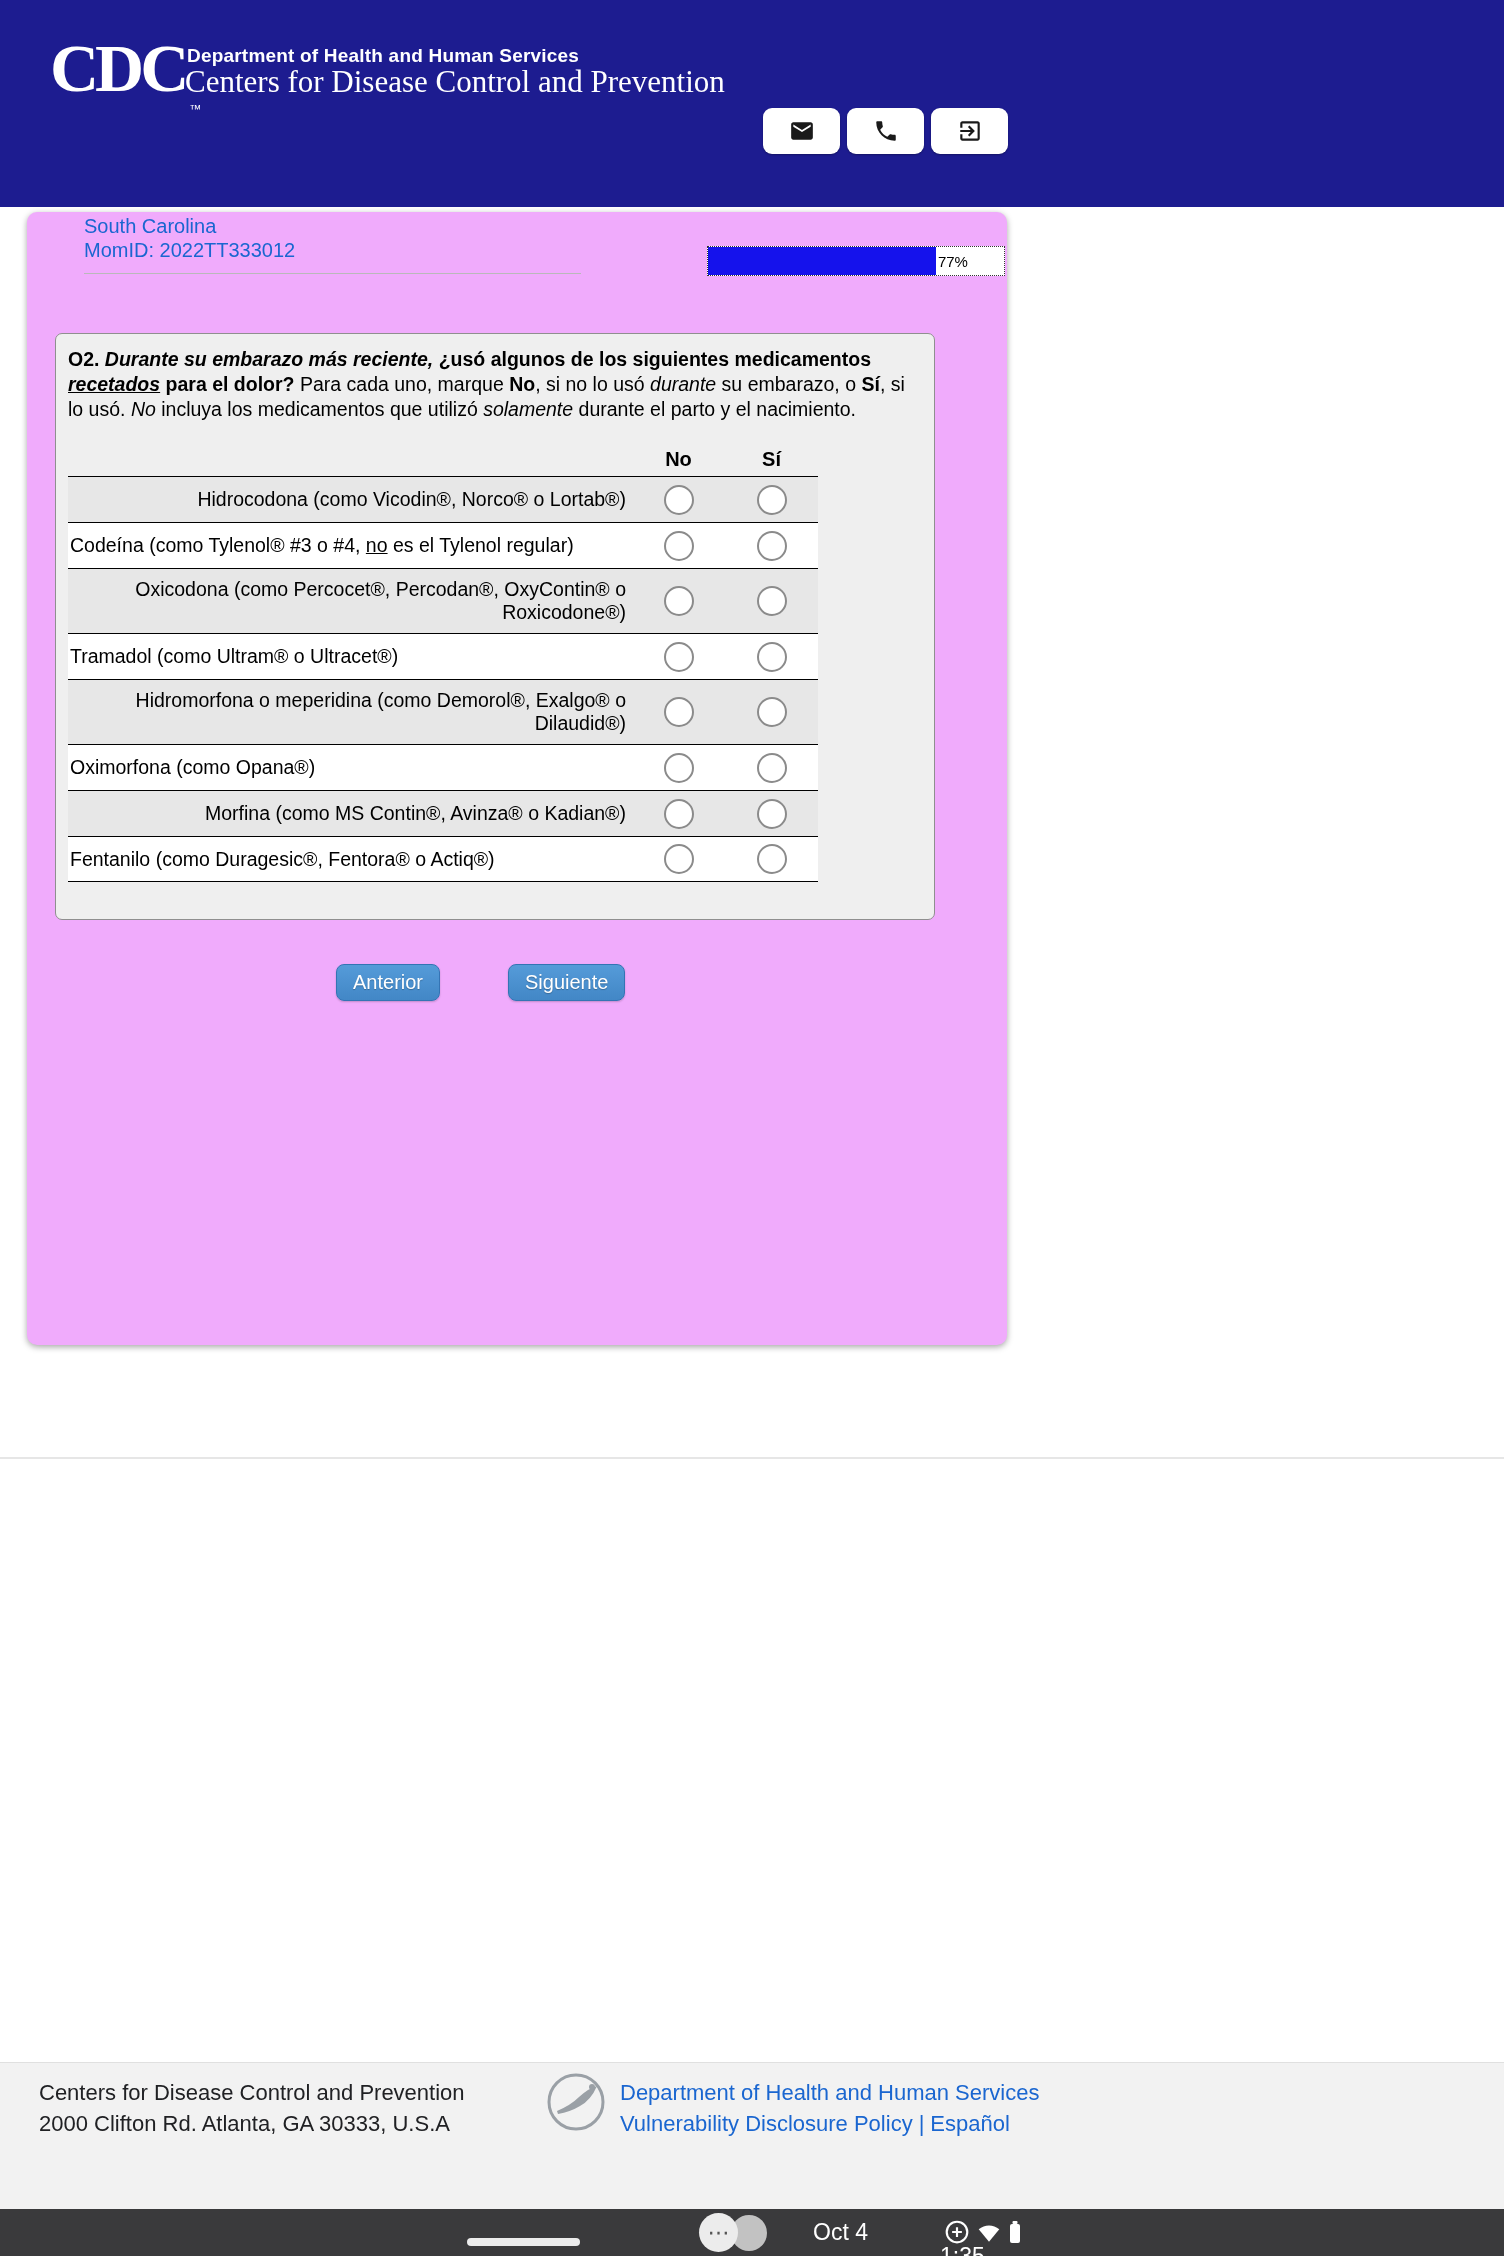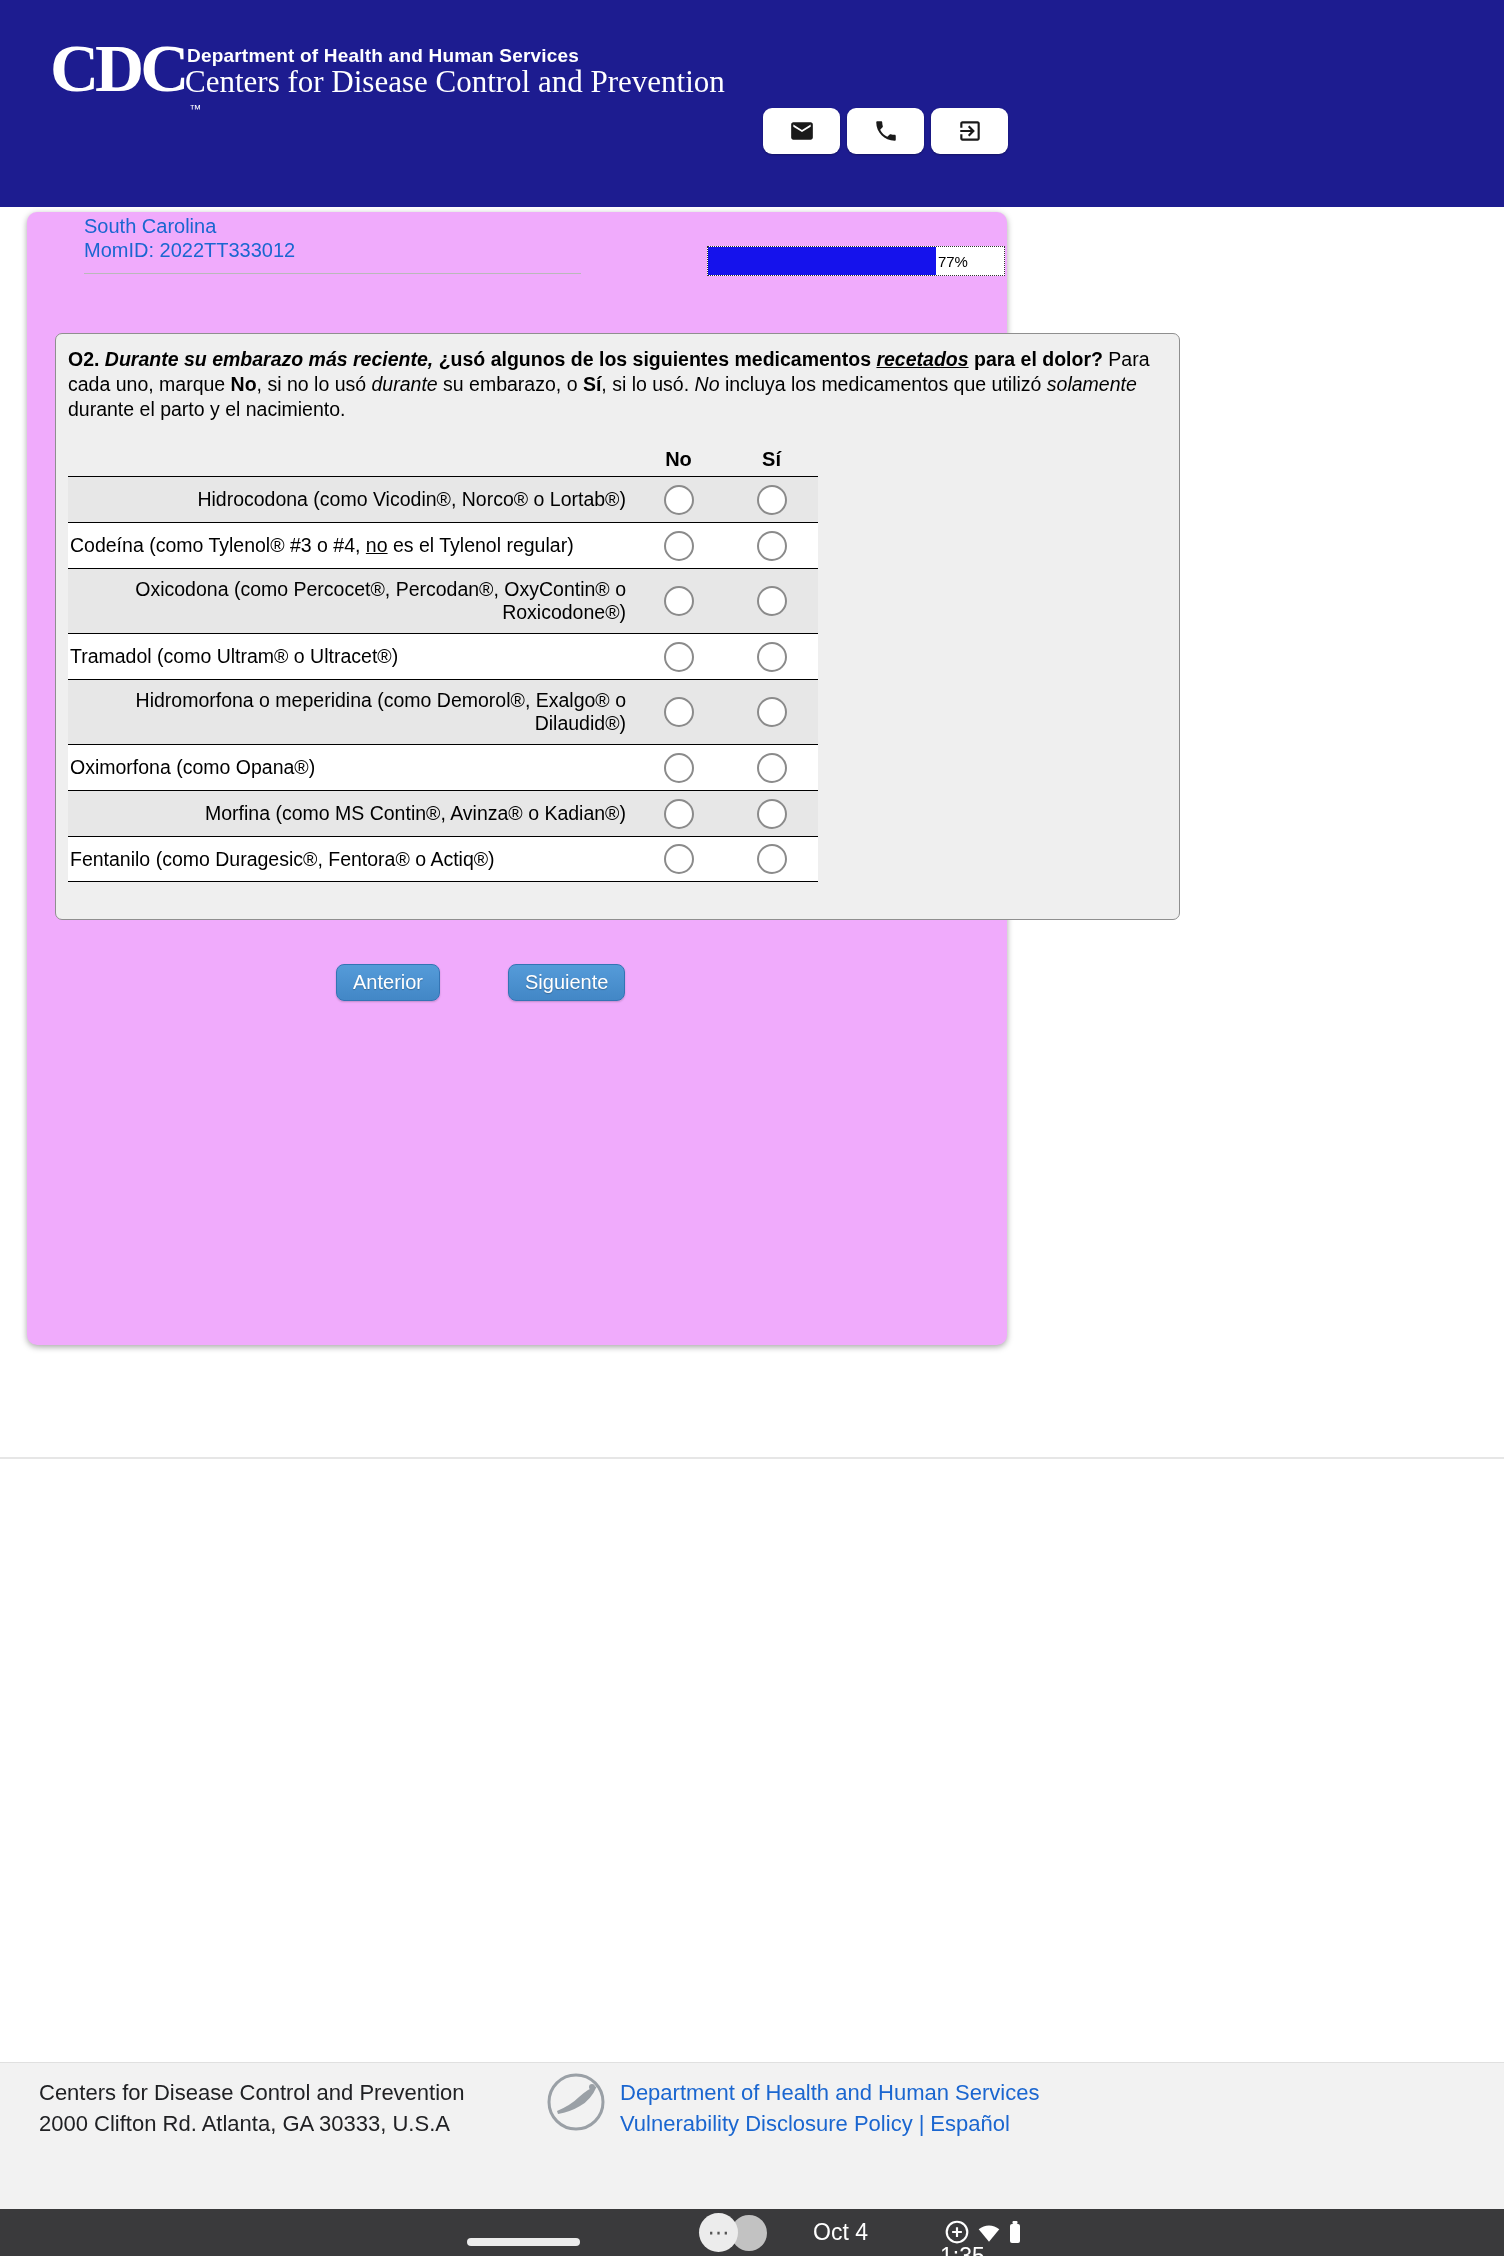--- a/index.html
+++ b/index.html
@@ -20,21 +20,21 @@
 
   
   .main-card { position: absolute; left: 27px; top: 212px; width: 980px; height: 1133px; background: #f0abfc; border-radius: 10px; box-shadow: 0 2px 6px rgba(0,0,0,0.35); }
   .state-link { position: absolute; left: 57px; top: 3px; font-size: 20px; color: #1a66d0; text-decoration: none; cursor: pointer; }
   .mom-id { position: absolute; left: 57px; top: 27px; font-size: 20px; color: #1a66d0; }
   .id-divider { position: absolute; left: 57px; top: 61px; width: 497px; height: 0; border-top: 1px solid #b9b9b9; }
   .progress-wrap { position: absolute; left: 680px; top: 34px; width: 298px; height: 30px; border: 1px dotted #333; background: #fff; display: flex; align-items: center; }
   .progress-fill { height: 100%; background: #1512ec; }
   .progress-label { font-size: 15px; color: #000; padding-left: 2px; white-space: nowrap; }
 
-  .question-box { position: absolute; left: 28px; top: 121px; width: 1125px; height: 587px; background: #efefef; border: 1px solid #8f8f8f; border-radius: 7px; padding: 13px 12px; }
+  .question-box { position: absolute; left: 28px; top: 121px; width: 880px; height: 587px; background: #efefef; border: 1px solid #8f8f8f; border-radius: 7px; padding: 13px 12px; }
   .question-text { font-size: 19.5px; line-height: 25px; color: #000; }
 
   .med-table { margin-top: 20px; width: 750px; }
   .med-head { display: flex; height: 34px; align-items: center; }
   .med-head .spacer { flex: 1; }
   .hcell { width: 93px; text-align: center; font-weight: 700; font-size: 20px; color: #000; }
   #med-body .med-row { display: flex; align-items: center; border-top: 1px solid #000; min-height: 46px; background: #fff; }
   #med-body .med-row:last-child { border-bottom: 1px solid #000; }
   #med-body .med-row.shaded { background: #e7e7e7; text-align: right; }
   .med-label { flex: 1; font-size: 19.5px; line-height: 23px; padding: 9px 6px 9px 2px; color: #000; }

